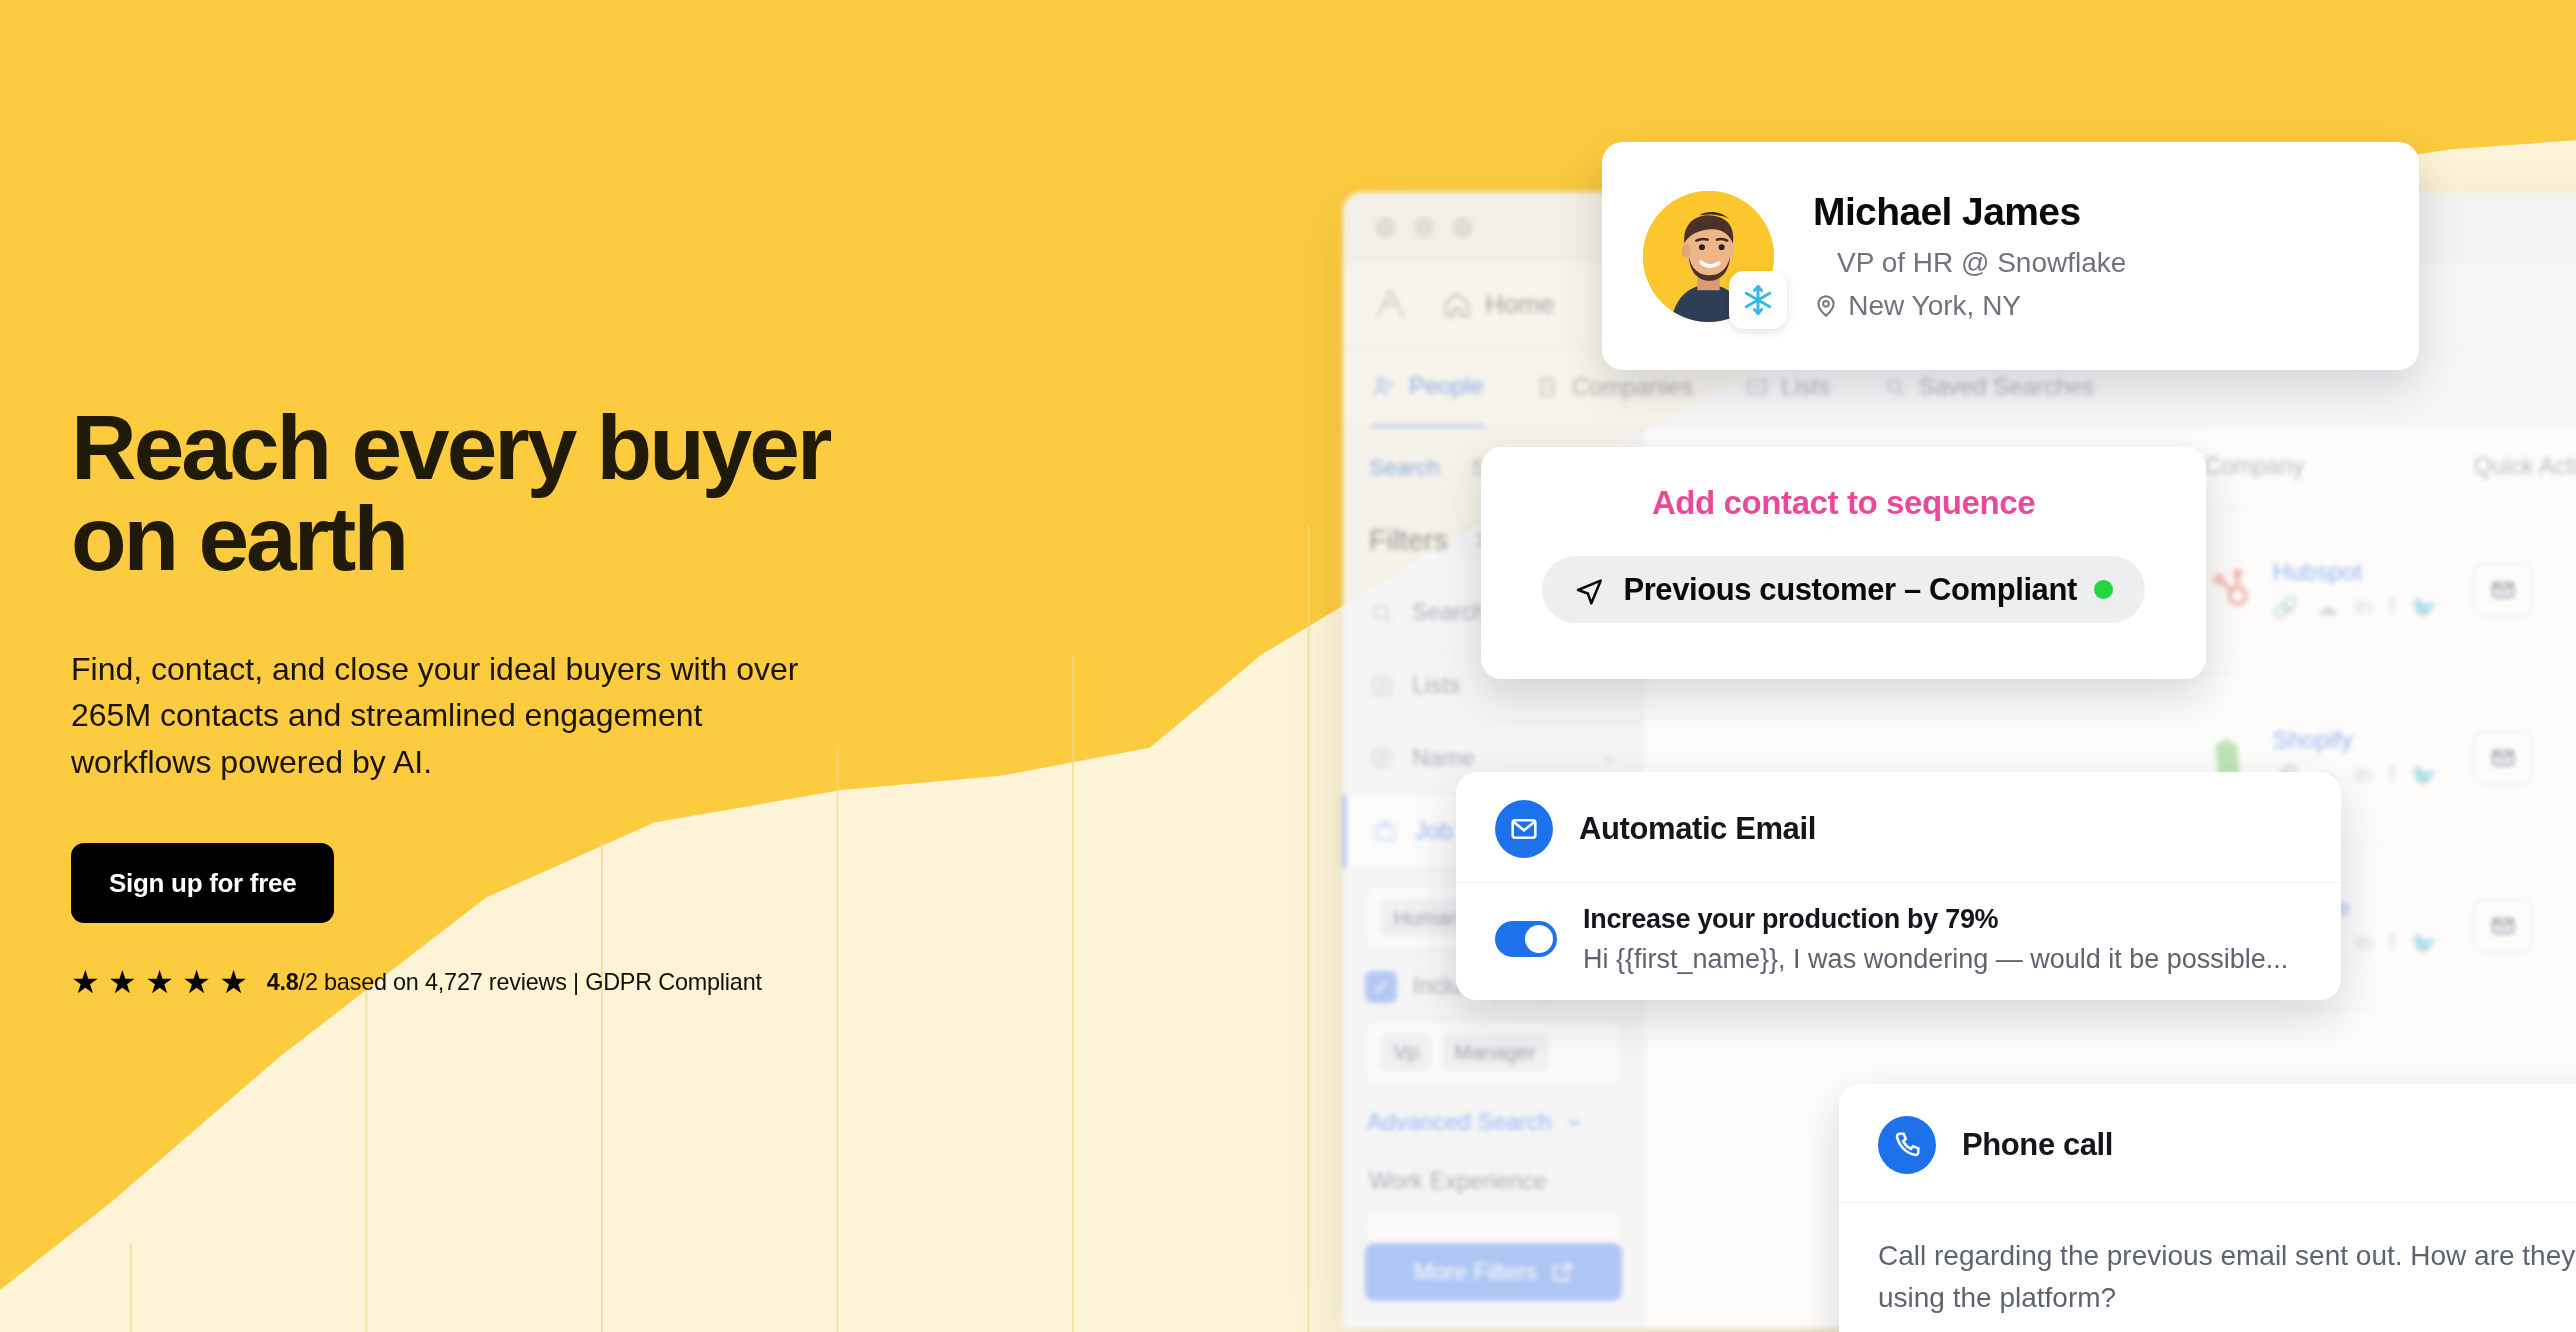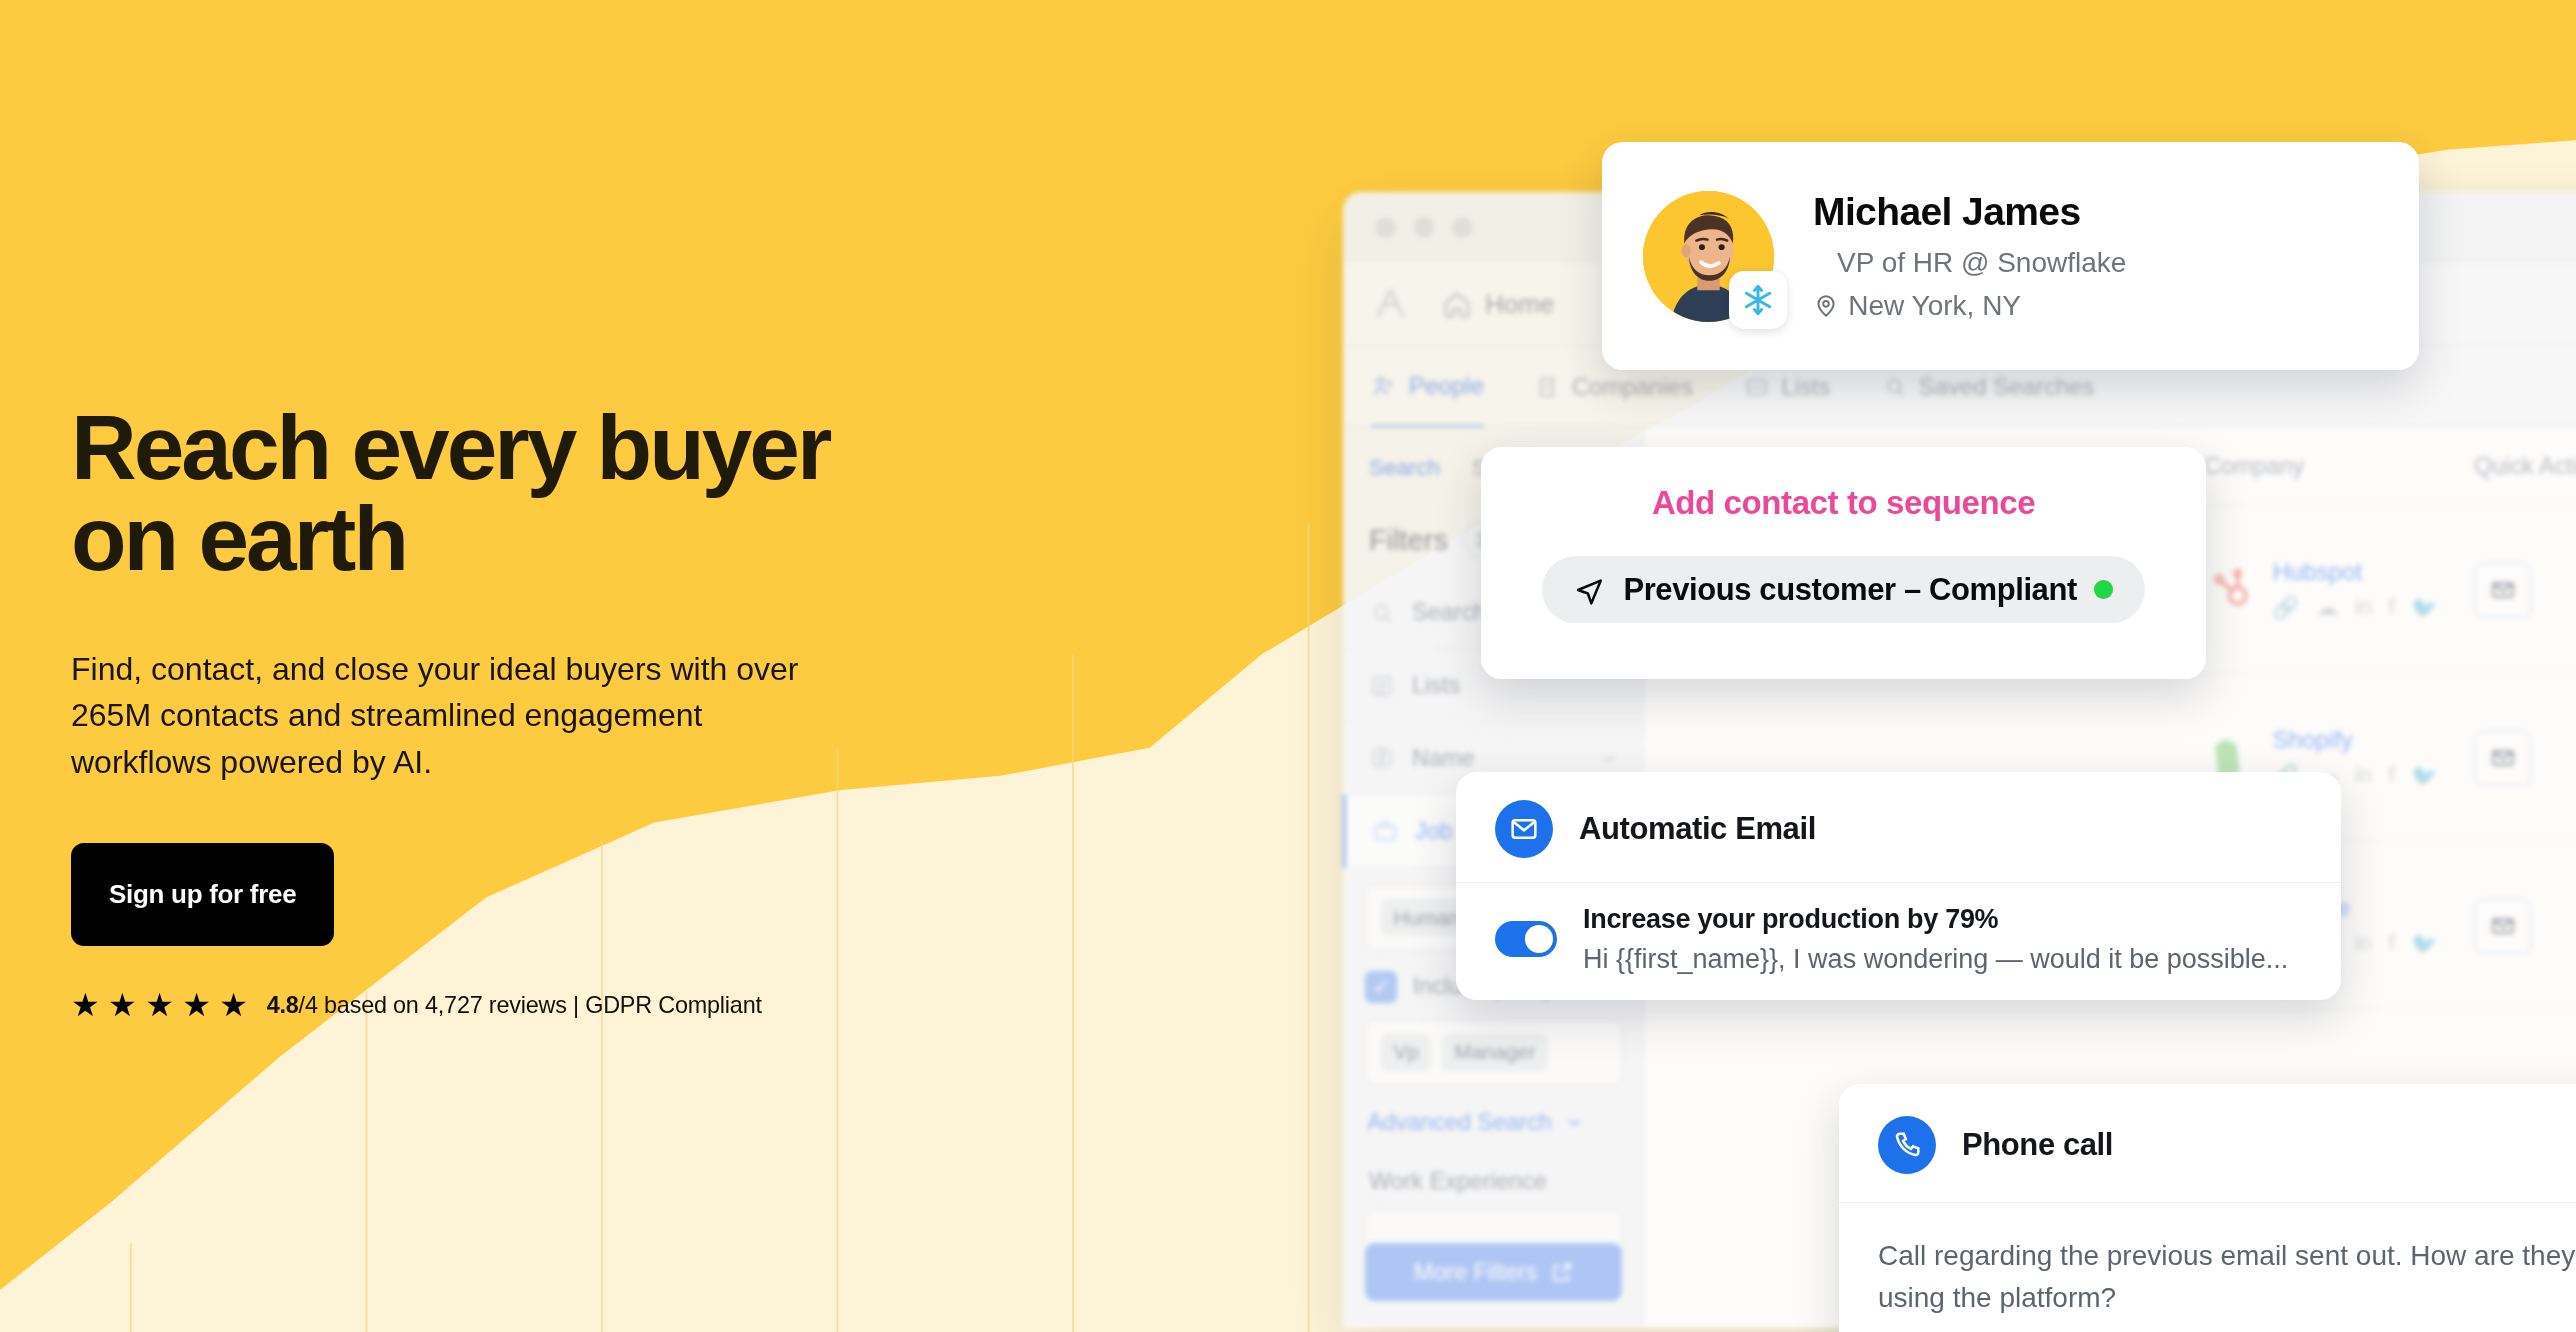--- a/index.html
+++ b/index.html
@@ -39,21 +39,21 @@
     font-weight: 400;
     max-width: 1168px;
     white-space: pre-line;
   }
   .hero-cta { margin-top: 58px; display: flex; gap: 28px; align-items: center; }
   .btn {
     font-size: 26px;
     font-weight: 700;
     border-radius: 13px;
     padding: 0 36px;
-    height: 103px;
+    height: 80px;
     display: inline-flex;
     align-items: center;
     justify-content: center;
     cursor: pointer;
     letter-spacing: -0.3px;
   }
   .btn-primary { background: #000; color: #fff; border: 2.8px solid #000; }
   .btn-secondary { background: transparent; color: #000; border: 2.8px solid #000; }
   .hero-rating {
     margin-top: 43px;
@@ -560,21 +560,21 @@
   </div>
 
   <div class="hero-rating">
     <span class="stars">
       <span class="star">★</span>
       <span class="star">★</span>
       <span class="star">★</span>
       <span class="star">★</span>
       <span class="star">★</span>
     </span>
-    <span class="rating-text"><b>4.8</b><span>/4 based on 4,727 reviews | GDPR Compliant</span></span>
+    <span class="rating-text"><b>4.8</b><span>/2 based on 4,727 reviews | GDPR Compliant</span></span>
   </div>
 </div>
 
 <div class="fcard card-contact">
   <div class="avatar-wrap">
     <div class="avatar">
       <svg width="131" height="131" viewBox="0 0 140 140">
         <rect width="140" height="140" fill="#FBC62E"></rect>
 
         <path d="M30 140 C34 112 52 100 70 100 C88 100 106 112 110 140 Z" fill="#2E3E55"></path>

